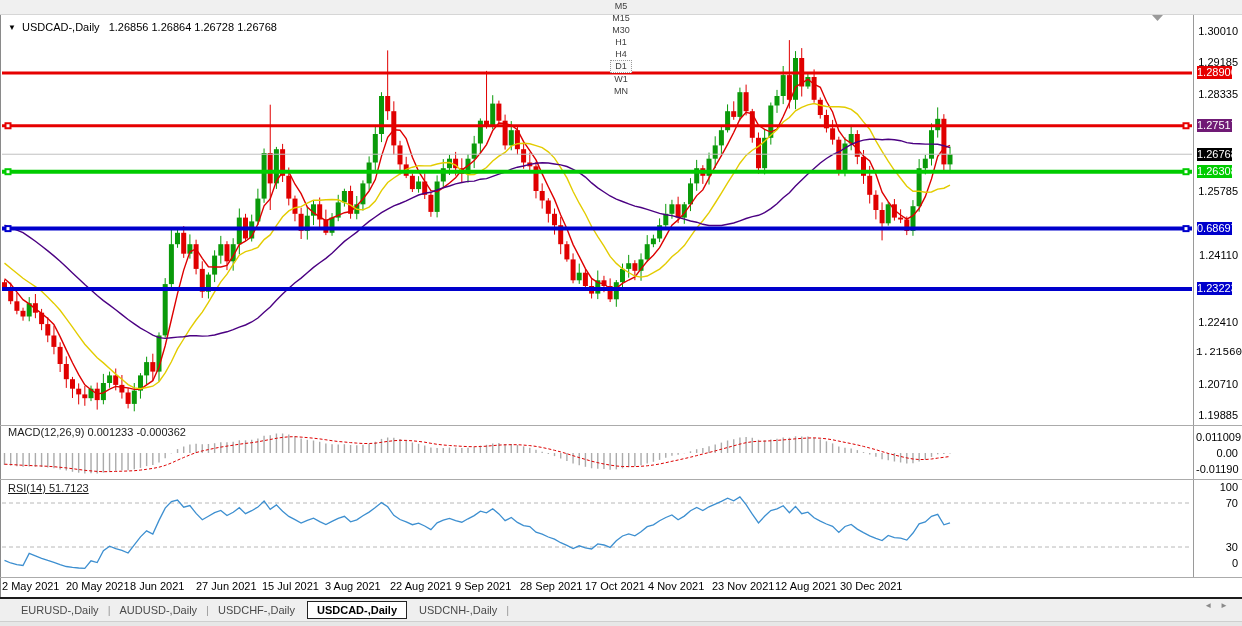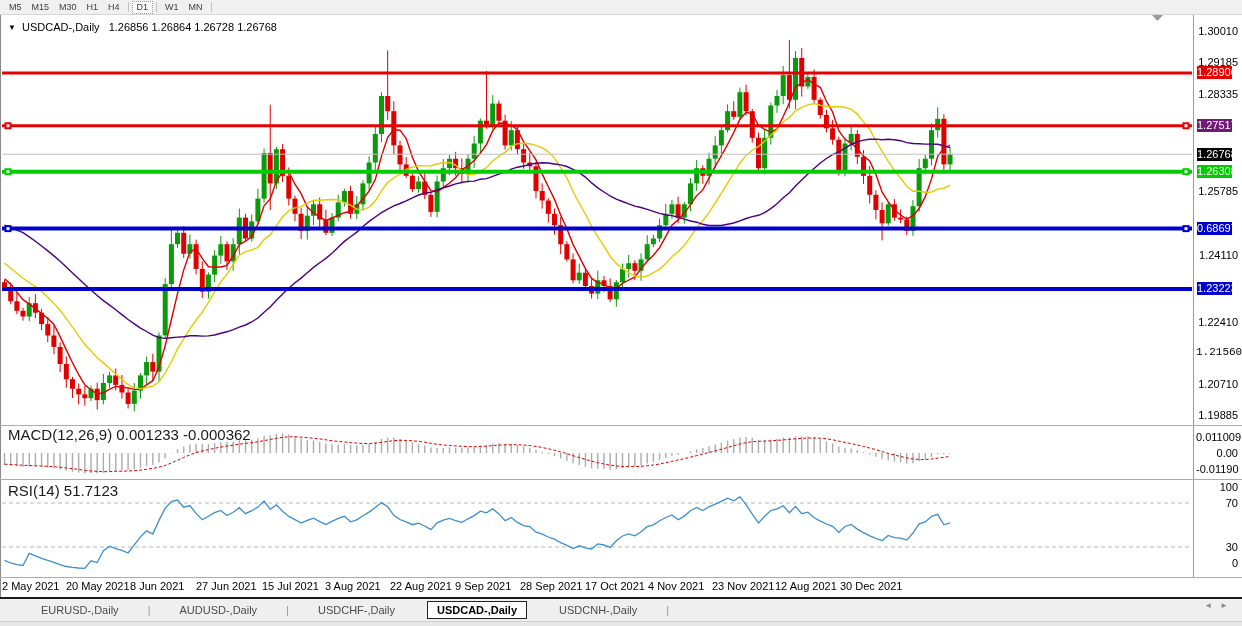--- a/index.html
+++ b/index.html
@@ -1,32 +1,32 @@
 <!DOCTYPE html>
 <html><head>
 <meta charset="utf-8">
 <style>
   html,body{margin:0;padding:0;}
   body{width:1242px;height:626px;position:relative;overflow:hidden;background:#fff;
        font-family:"Liberation Sans",sans-serif;-webkit-font-smoothing:none;}
   #toolbar{position:absolute;left:0;top:0;width:1242px;height:14px;background:#f0f0f0;
-           border-bottom:1px solid #d6d6d6;display:flex;align-items:center;z-index:6;}
+           border-bottom:1px solid #d6d6d6;display:flex;align-items:center;z-index:6;flex-direction:column;}
   .tf-btn{font-size:9px;color:#404040;padding:0 5px;height:12px;line-height:12px;cursor:default;}
   .tf-btn.active{background:#fbfbfb;border:1px dotted #9a9a9a;padding:0 4px;height:11px;line-height:11px;}
   .tf-sep{width:1px;height:10px;background:#c2c2c2;margin:0 3px;}
   #chart-svg{position:absolute;left:0;top:0;z-index:1;}
   #chart-header{position:absolute;left:8px;top:21px;font-size:11px;color:#000;z-index:4;white-space:nowrap;}
   #chart-header .tri{font-size:8px;vertical-align:1px;margin-right:3px;}
-  .panel-label{position:absolute;left:8px;font-size:15px;color:#1a1a1a;z-index:4;white-space:nowrap;}
+  .panel-label{position:absolute;left:8px;font-size:11px;color:#1a1a1a;z-index:4;white-space:nowrap;}
   .ptick{position:absolute;left:1196px;width:42px;text-align:right;font-size:11px;color:#000;z-index:3;white-space:nowrap;}
   .pbadge{position:absolute;left:1197px;width:35px;height:13px;line-height:13px;text-align:center;
           font-size:11px;color:#fff;z-index:4;white-space:nowrap;}
   .xlabel{position:absolute;top:580px;font-size:11px;color:#000;z-index:3;white-space:nowrap;}
   #tabs{position:absolute;left:0;top:597px;width:1242px;height:24px;background:#efefef;
-        border-top:2px solid #1c1c1c;display:flex;align-items:center;z-index:6;box-sizing:border-box;gap:20px;}
+        border-top:2px solid #1c1c1c;display:flex;align-items:center;z-index:6;box-sizing:border-box;}
   #tabs .pad{width:12px;}
   .tab{font-size:11px;color:#4a4a4a;padding:2px 9px;cursor:default;white-space:nowrap;}
   .tab.active{background:#fff;border:1px solid #222;font-weight:bold;color:#000;margin:0 3px;}
   .tab-sep{color:#9a9a9a;font-size:11px;}
   #tab-arrows{position:absolute;right:6px;top:601px;z-index:7;font-size:8px;color:#8a8a8a;letter-spacing:8px;}
   #status{position:absolute;left:0;top:621px;width:1242px;height:5px;background:#e7e7e7;border-top:1px solid #cfcfcf;z-index:6;}
 </style>
 </head>
 <body>
 
@@ -546,21 +546,21 @@
     <polyline points="4.5,560.3 10.7,563.0 16.9,564.6 23.0,565.5 29.2,553.4 35.4,555.8 41.6,558.3 47.8,560.4 53.9,562.3 60.1,564.7 66.3,566.5 72.5,567.4 78.7,568.0 84.8,568.4 91.0,560.8 97.2,562.6 103.4,550.8 109.6,546.2 115.7,548.6 121.9,550.4 128.1,553.0 134.3,544.9 140.5,536.9 146.6,530.8 152.8,534.0 159.0,520.4 165.2,508.1 171.4,501.6 177.5,500.0 183.7,507.2 189.9,505.6 196.1,513.4 202.3,519.7 208.4,516.2 214.6,512.6 220.8,510.5 227.0,515.5 233.2,512.3 239.3,507.7 245.5,513.7 251.7,510.7 257.9,507.1 264.1,501.1 270.2,509.3 276.4,504.9 282.6,511.3 288.8,516.4 295.0,519.6 301.1,523.0 307.3,520.3 313.5,518.2 319.7,521.6 325.9,524.5 332.0,521.4 338.2,518.4 344.4,516.3 350.6,521.8 356.8,519.9 362.9,515.8 369.1,512.1 375.3,507.6 381.5,502.6 387.7,506.8 393.8,515.3 400.0,519.5 406.2,521.9 412.4,524.7 418.6,523.1 424.7,526.0 430.9,529.6 437.1,522.9 443.3,520.2 449.5,518.4 455.6,520.7 461.8,522.2 468.0,518.8 474.2,515.6 480.4,511.2 486.5,512.9 492.7,508.7 498.9,513.9 505.1,520.7 511.3,517.5 517.4,522.4 523.6,525.6 529.8,526.6 536.0,532.2 542.2,534.2 548.3,537.0 554.5,539.2 560.7,542.7 566.9,545.3 573.1,548.5 579.2,545.8 585.4,547.9 591.6,549.0 597.8,543.9 604.0,545.0 610.1,547.4 616.3,540.7 622.5,536.0 628.7,534.0 634.9,535.9 641.0,531.8 647.2,526.7 653.4,524.9 659.6,520.7 665.8,517.5 671.9,514.9 678.1,519.8 684.3,516.1 690.5,510.8 696.7,507.5 702.8,510.5 709.0,506.8 715.2,504.1 721.4,501.3 727.6,498.2 733.7,500.8 739.9,496.9 746.1,504.7 752.3,514.2 758.5,522.9 764.6,516.3 770.8,510.5 777.0,508.9 783.2,505.7 789.4,512.8 795.5,506.4 801.7,513.7 807.9,512.2 814.1,517.7 820.3,521.1 826.4,524.0 832.6,526.4 838.8,532.4 845.0,526.5 851.2,524.5 857.3,529.1 863.5,532.6 869.7,535.9 875.9,538.4 882.1,540.5 888.2,535.4 894.4,537.7 900.6,538.1 906.8,540.1 913.0,533.0 919.1,523.9 925.3,521.9 931.5,516.3 937.7,514.3 943.9,524.8 950.0,522.8 " fill="none" stroke="#3d8fd0" stroke-width="1.3"></polyline>
   </svg>
 
 <div id="chart-header">
   <span class="tri">▼</span>
   <span>USDCAD-,Daily</span>
   <span style="margin-left:6px;">1.26856 1.26864 1.26728 1.26768</span>
 </div>
 
 <div class="panel-label" style="top:426px;">MACD(12,26,9) 0.001233 -0.000362</div>
-<div class="panel-label" style="top:482px;">RSI(14) 51.7123</div>
+<div class="panel-label" style="top:482px;text-decoration:underline;">RSI(14) 51.7123</div>
 
 <div id="price-labels">
     <div class="ptick" style="top: 25px;">1.30010</div>
     <div class="ptick" style="top: 56px;">1.29185</div>
     <div class="ptick" style="top: 88px;">1.28335</div>
     <div class="ptick" style="top: 185px;">1.25785</div>
     <div class="ptick" style="top: 249px;">1.24110</div>
     <div class="ptick" style="top: 316px;">1.22410</div>
     <div class="ptick" style="top: 346px; font-family: Liberation Mono, monospace;">1.21560</div>
     <div class="ptick" style="top: 378px;">1.20710</div>

